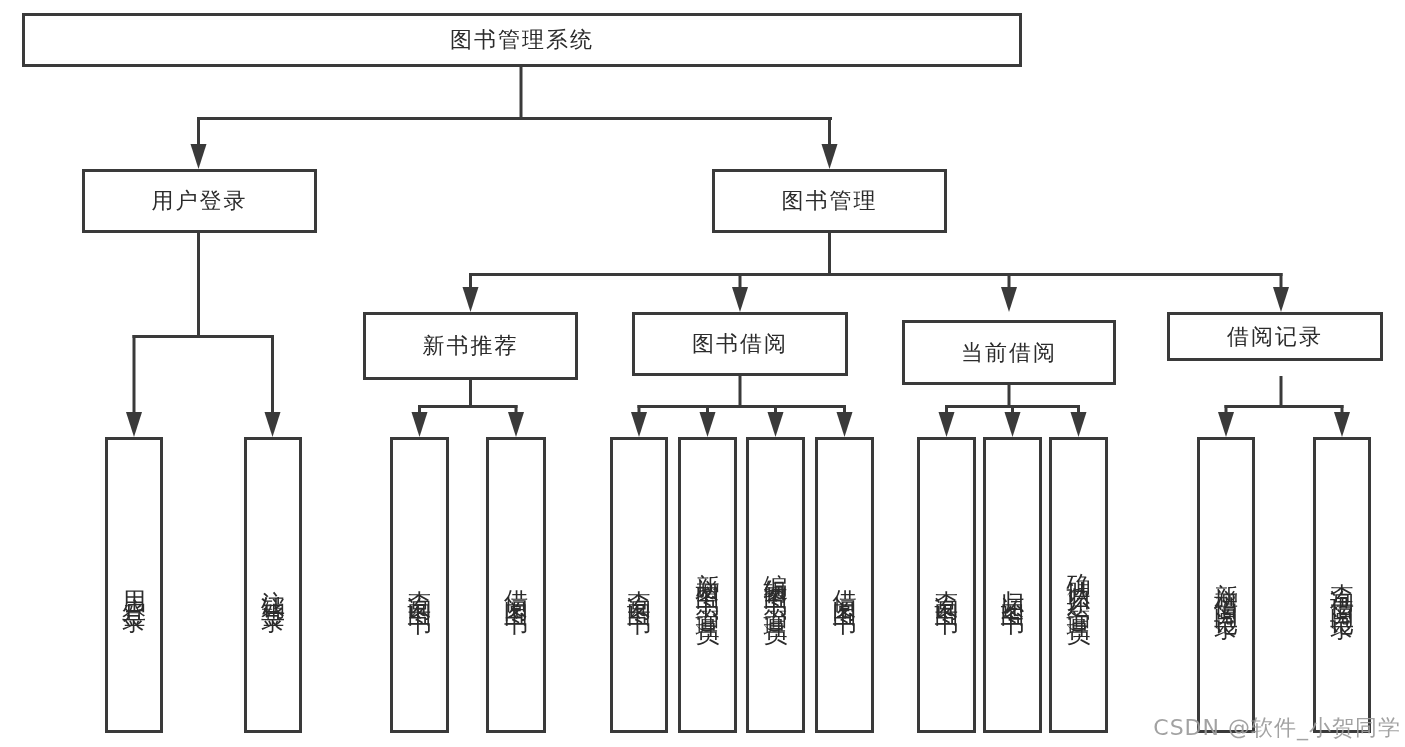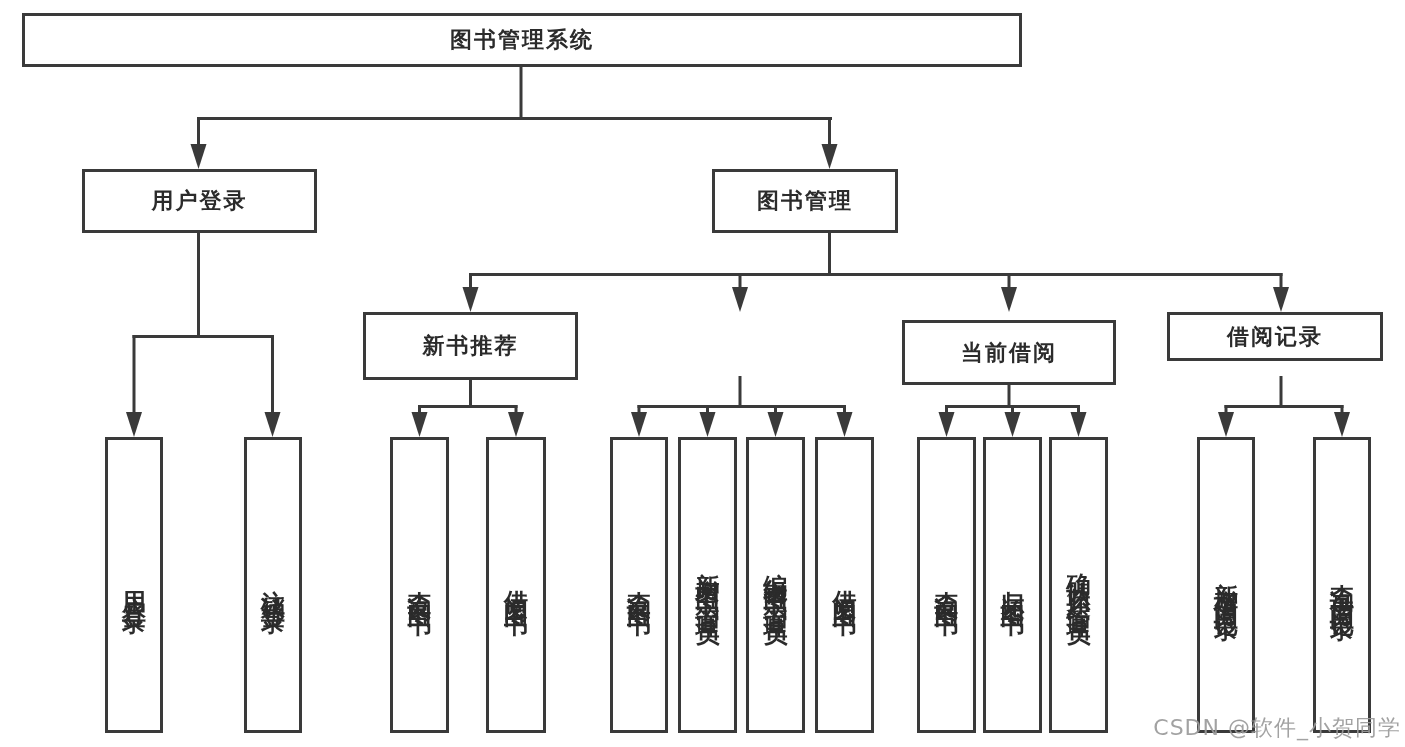--- a/index.html
+++ b/index.html
@@ -13,21 +13,20 @@
   #connectors { position:absolute; left:0; top:0; }
   .node {
     position:absolute;
     box-sizing:border-box;
     border:3px solid #3a3a3a;
     background:#ffffff;
     display:flex;
     align-items:center;
     justify-content:center;
     color:#2b2b2b;
-    font-weight:bold;
   }
   .h-node .lbl {
     font-size:22px;
     letter-spacing:2px;
     white-space:nowrap;
     line-height:1;
   }
   .v-node { border-width:3px; }
   .v-node .lbl {
     writing-mode:vertical-rl;
@@ -124,26 +123,29 @@
     </g>
   </svg>
 
   <div class="node h-node" style="left:22px;top:13px;width:1000px;height:54px">
     <span class="lbl">图书管理系统</span>
   </div>
 
   <div class="node h-node" style="left:82px;top:169px;width:235px;height:64px">
     <span class="lbl">用户登录</span>
   </div>
-  <div class="node h-node" style="left:712px;top:169px;width:186px;height:64px">
+  <div class="node h-node" style="left:712px;top:169px;width:235px;height:64px">
     <span class="lbl">图书管理</span>
   </div>
 
   <div class="node h-node" style="left:363px;top:312px;width:215px;height:68px">
     <span class="lbl">新书推荐</span>
+  </div>
+  <div class="node h-node" style="left:632px;top:312px;width:216px;height:64px">
+    <span class="lbl">图书借阅</span>
   </div>
   <div class="node h-node" style="left:902px;top:320px;width:214px;height:65px">
     <span class="lbl">当前借阅</span>
   </div>
   <div class="node h-node" style="left:1167px;top:312px;width:216px;height:49px">
     <span class="lbl">借阅记录</span>
   </div>
 
   <div class="node v-node" style="left:105px;top:437px;width:58px;height:296px">
     <span class="lbl">用户登录</span>

